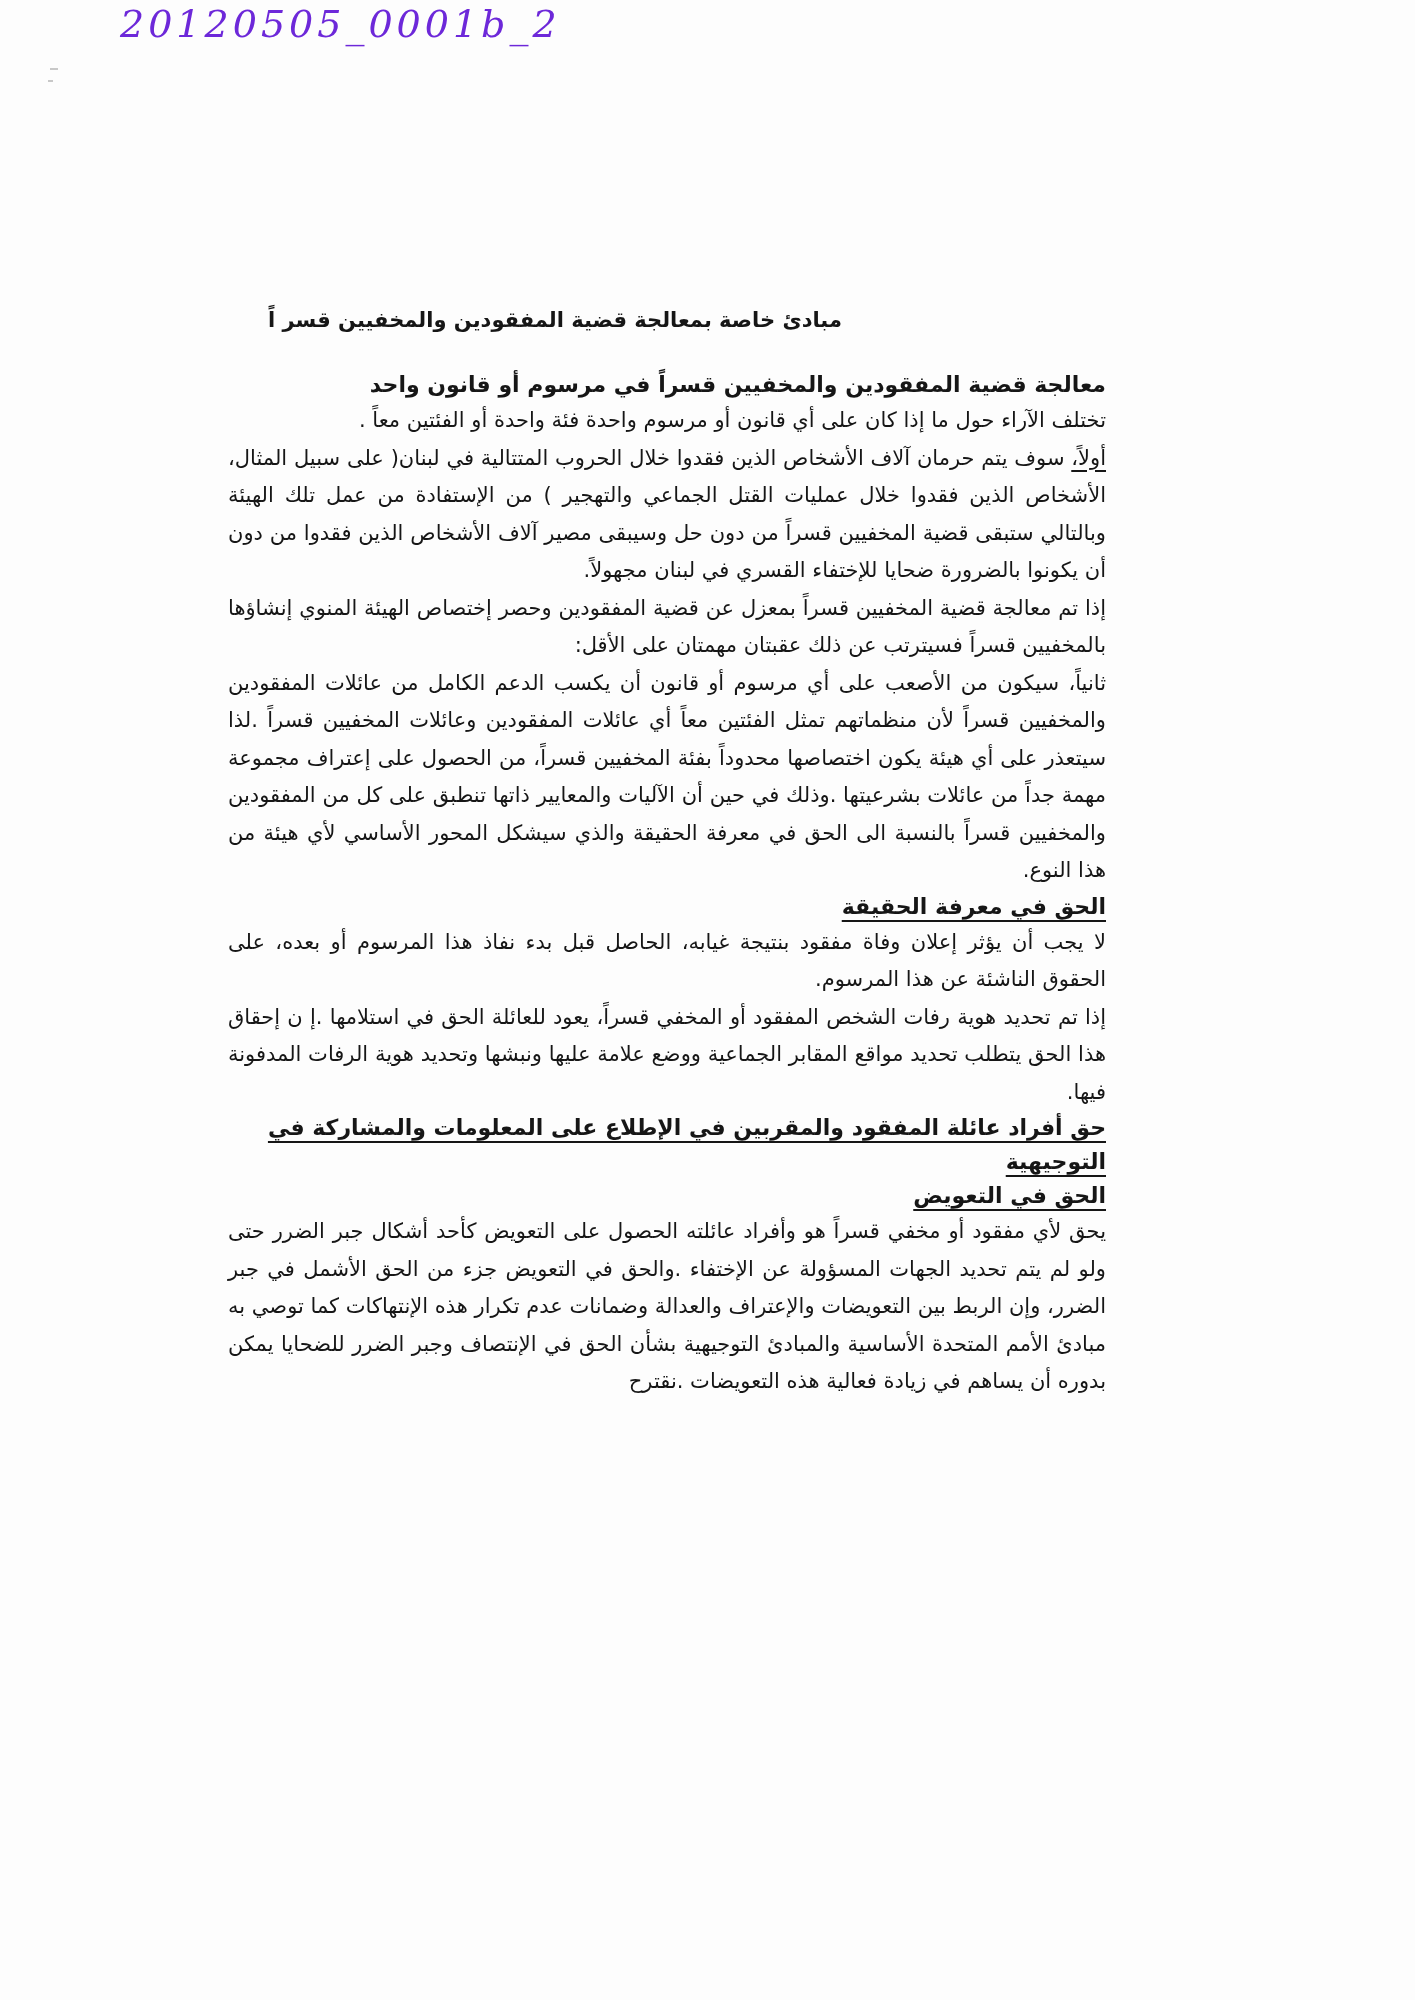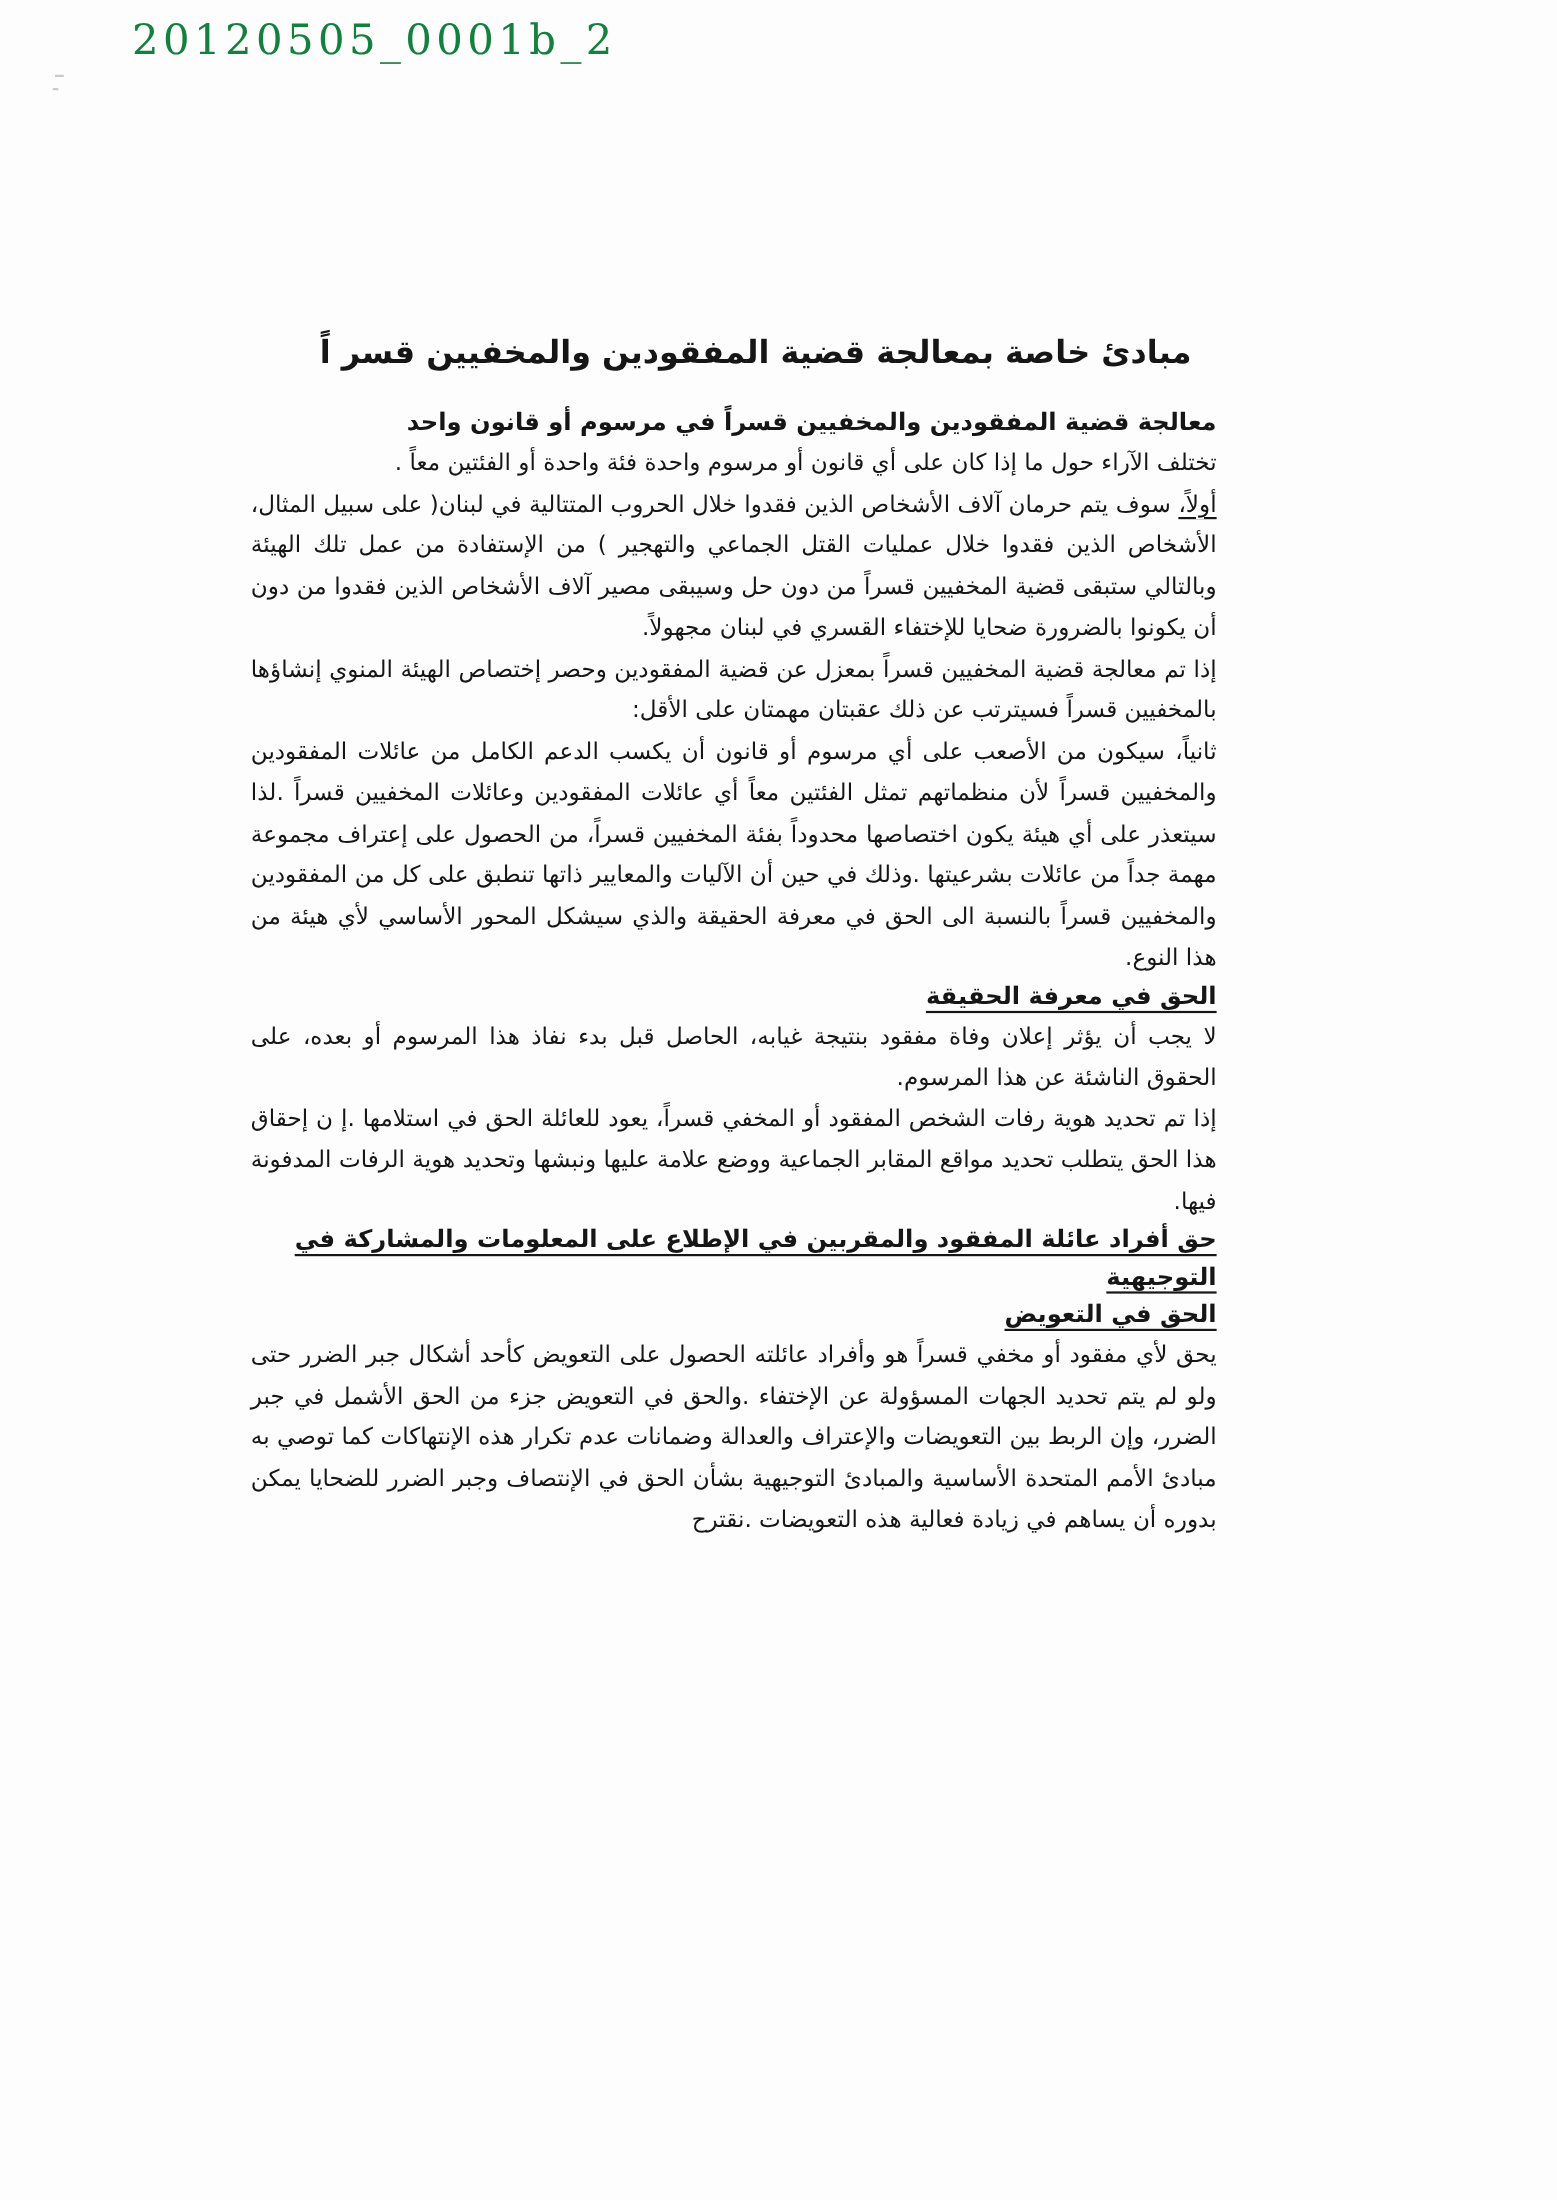--- a/index.html
+++ b/index.html
@@ -2,32 +2,32 @@
 <html><head>
 <meta charset="utf-8">
 <style>
   html, body { margin: 0; padding: 0; background: #ffffff; }
   body { width: 1415px; height: 2000px; position: relative; overflow: hidden; }
   .page {
     position: absolute; left: 0; top: 0; width: 1415px; height: 2000px;
     background: #fdfdfd;
   }
   .handwritten {
-    position: absolute; left: 120px; top: 14px;
-    font-family: "DejaVu Serif", serif; 
-    font-size: 38px; color: #15803d; letter-spacing: 4px;
+    position: absolute; left: 120px; top: 2px;
+    font-family: "DejaVu Serif", serif; font-style: italic;
+    font-size: 38px; color: #6d28d9; letter-spacing: 4px;
   }
   .speck { position: absolute; background: #c8c8c8; }
   .doc {
     position: absolute; left: 228px; top: 300px; width: 878px;
     direction: rtl; text-align: right;
     font-family: "DejaVu Sans", sans-serif; color: #161616;
   }
   .doc-title {
-    text-align: center; font-weight: bold; font-size: 29px;
+    text-align: left; font-weight: bold; font-size: 21px;
     margin: 0 0 28px 0; line-height: 40px; padding-left: 40px;
   }
   .sec-heading {
     font-weight: bold; font-size: 22px; line-height: 34px;
     margin: 0; text-decoration: underline; text-underline-offset: 6px;
   }
   .sec-heading.first { text-decoration: none; }
   .para {
     font-size: 21px; line-height: 37.5px; margin: 0;
     text-align: justify; text-align-last: right;

